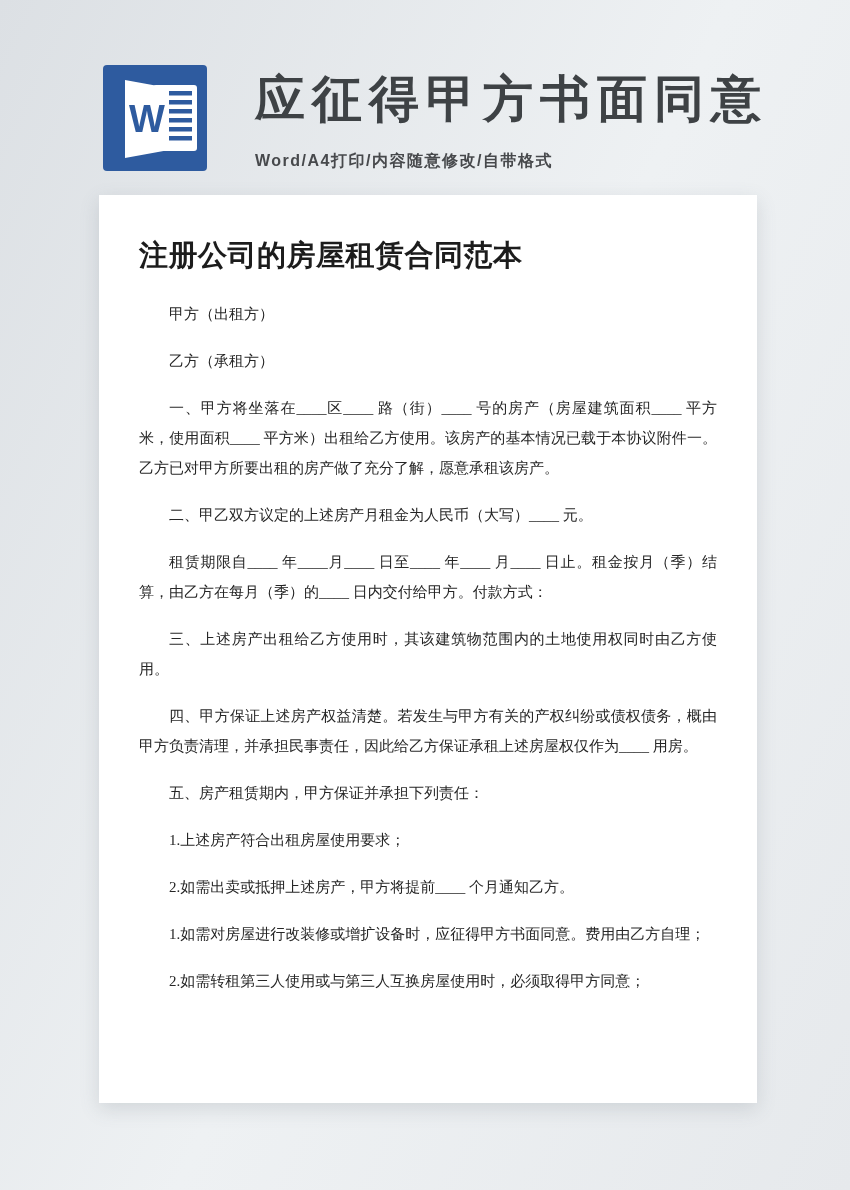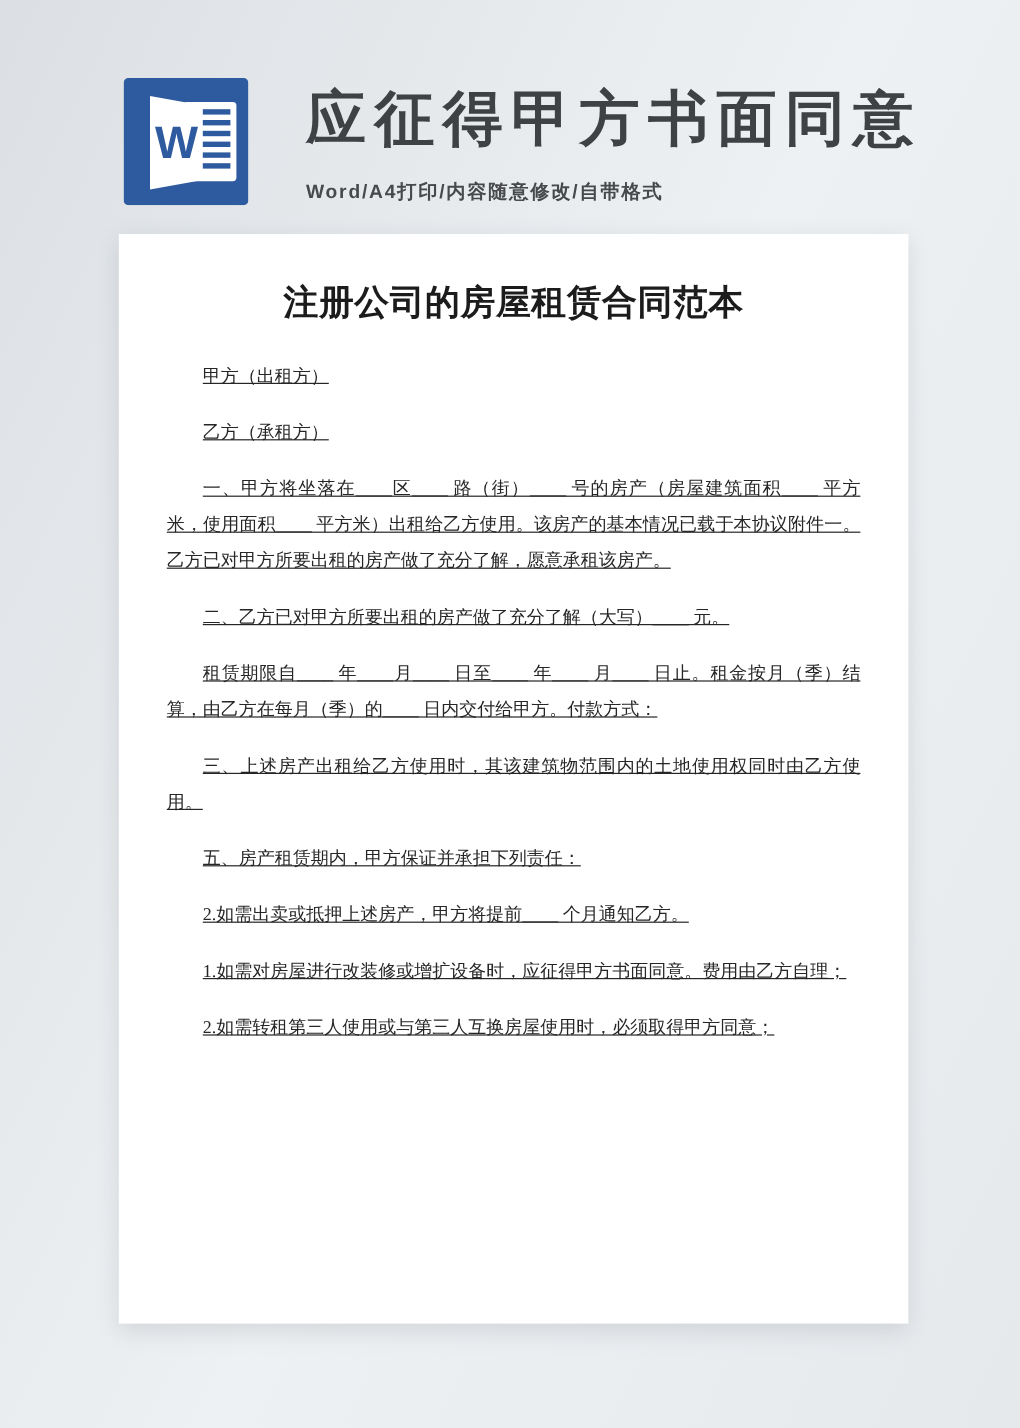--- a/index.html
+++ b/index.html
@@ -24,31 +24,31 @@
     letter-spacing:1.5px;white-space:nowrap;font-weight:bold;
   }
   
   .paper{
     position:absolute;left:99px;top:195px;width:658px;height:908px;
     background:#ffffff;box-sizing:border-box;padding:34px 40px 0 40px;
     box-shadow:0 6px 18px rgba(90,100,112,0.18);
     overflow:hidden;
   }
   .doc-title{
-    margin:6px 0 24px 0;text-align:center;
-    font-family:Liberation Mono, monospace;
+    margin:6px 0 24px 0;text-align:left;
+    font-family:Liberation Sans, sans-serif;
     font-size:29px;line-height:40px;font-weight:700;color:#1c1c1c;
     letter-spacing:0.5px;white-space:nowrap;
   }
   .doc-body{color:#262626;}
   .para{
     margin:0 0 17px 0;
     font-family:"Liberation Serif","DejaVu Serif",serif;
     font-size:15px;line-height:30px;
-    text-indent:2em;text-align:justify;text-decoration:underline;
+    text-indent:2em;text-align:justify;
   }
 </style>
 </head>
 <body>
 
 <div class="word-icon">
   <svg viewBox="0 0 104 106" width="104" height="106" aria-hidden="true">
     <rect x="0" y="0" width="104" height="106" rx="4" fill="#2e5b9f"></rect>
 
     <rect x="50" y="20" width="44" height="66" rx="3" fill="#ffffff"></rect>
@@ -71,21 +71,23 @@
   <div class="header-subtitle">Word/A4打印/内容随意修改/自带格式</div>
 </div>
 
 <div class="paper">
   <div class="doc-title">注册公司的房屋租赁合同范本</div>
   <div class="doc-body">
 
   <p class="para">甲方（出租方）</p>
       <p class="para">乙方（承租方）</p>
       <p class="para">一、甲方将坐落在____区____ 路（街）____ 号的房产（房屋建筑面积____ 平方米，使用面积____ 平方米）出租给乙方使用。该房产的基本情况已载于本协议附件一。乙方已对甲方所要出租的房产做了充分了解，愿意承租该房产。</p>
-      <p class="para">二、乙方已对甲方所要出租的房产做了充分了解（大写）____ 元。</p>
+      <p class="para">二、甲乙双方议定的上述房产月租金为人民币（大写）____ 元。</p>
       <p class="para">租赁期限自____ 年____月____ 日至____ 年____ 月____ 日止。租金按月（季）结算，由乙方在每月（季）的____ 日内交付给甲方。付款方式：</p>
       <p class="para">三、上述房产出租给乙方使用时，其该建筑物范围内的土地使用权同时由乙方使用。</p>
+      <p class="para">四、甲方保证上述房产权益清楚。若发生与甲方有关的产权纠纷或债权债务，概由甲方负责清理，并承担民事责任，因此给乙方保证承租上述房屋权仅作为____ 用房。</p>
       <p class="para">五、房产租赁期内，甲方保证并承担下列责任：</p>
+      <p class="para">1.上述房产符合出租房屋使用要求；</p>
       <p class="para">2.如需出卖或抵押上述房产，甲方将提前____ 个月通知乙方。</p>
       <p class="para">1.如需对房屋进行改装修或增扩设备时，应征得甲方书面同意。费用由乙方自理；</p>
       <p class="para">2.如需转租第三人使用或与第三人互换房屋使用时，必须取得甲方同意；</p>
     </div>
 </div>
 
 </body></html>

